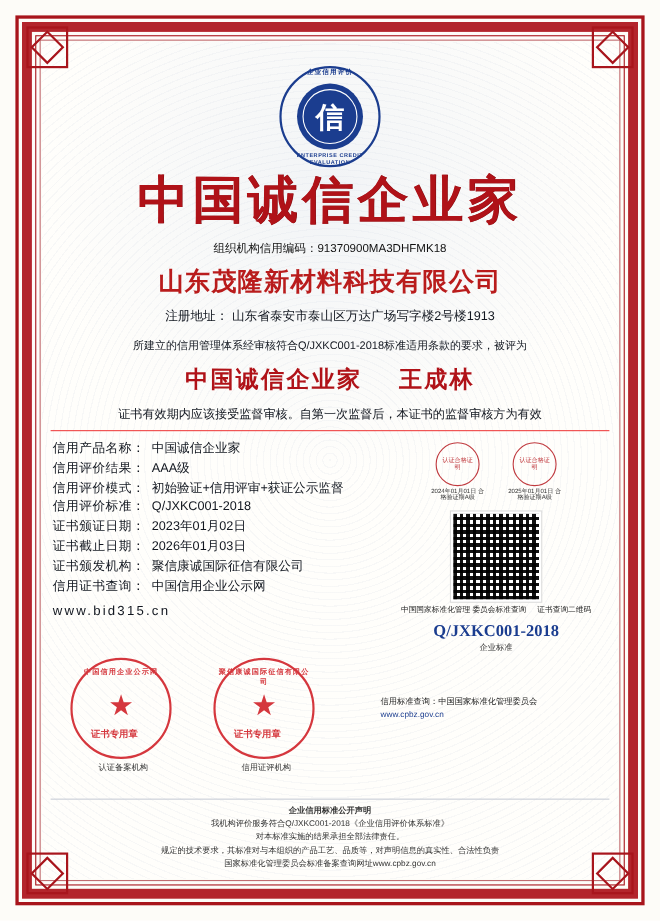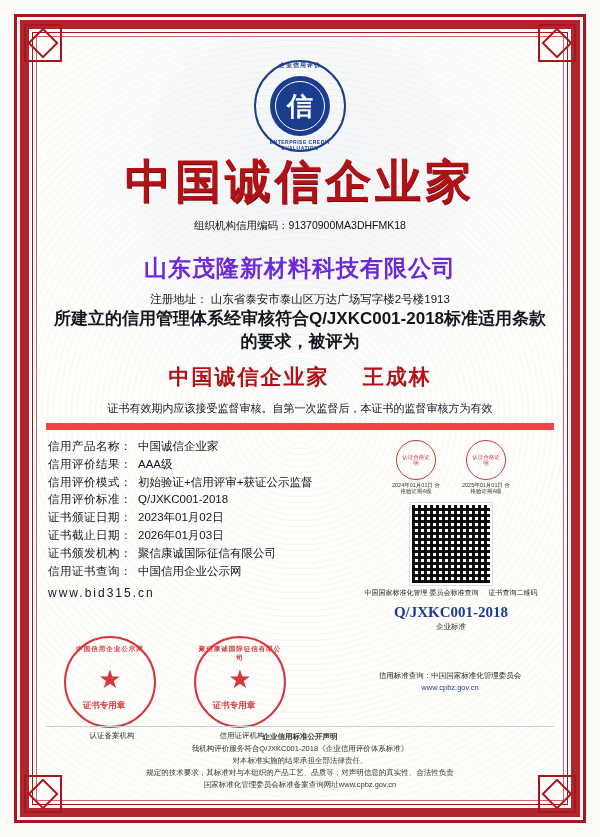--- a/index.html
+++ b/index.html
@@ -154,51 +154,51 @@
     text-shadow: 0.5px 0.5px 0 #7a0c10;
   }
 
   .code-line {
     margin-top: 10px;
     font-size: 10.5px;
     color: #111;
     font-family: "Liberation Sans", sans-serif;
   }
   .company {
-    margin-top: 20px;
+    margin-top: 8px;
     font-family: "Liberation Serif", serif;
     font-size: 23px;
     font-weight: bold;
-    color: #6d28d9;
+    color: #b91c1c;
     letter-spacing: 1px;
   }
   .address {
     margin-top: 8px;
     font-size: 11.5px;
     color: #11161f;
   }
   .statement {
-    font-size: 17px;
+    margin-top: 12px;
+    font-size: 10px;
     color: #11161f;
-    font-weight: bold;
   }
   .award {
     margin-top: 10px;
     font-family: "Liberation Serif", serif;
     font-size: 21px;
     font-weight: bold;
     color: #b01218;
     letter-spacing: 2px;
   }
   .award .name { margin-left: 26px; }
   .validity {
     margin-top: 10px;
     font-size: 11px;
     color: #11161f;
-    border-bottom: 7px solid #ef4444;
+    border-bottom: 1px solid #ef4444;
     padding-bottom: 7px;
   }
 
   
   .details {
     margin-top: 8px;
     display: flex;
     align-items: flex-start;
     text-align: left;
   }
@@ -349,21 +349,21 @@
     font-size: 7.5px;
     color: #333;
     margin-top: 3px;
   }
   .right-notes {
     flex: 1;
     padding-top: 34px;
     font-size: 7.5px;
     color: #222;
     line-height: 1.5;
-    text-align: center;
+    text-align: left;
   }
   .right-notes .site {
     color: #1b3d8f;
   }
 
   
   .footer {
     position: absolute;
     left: 0; right: 0; bottom: 0;
     text-align: center;

